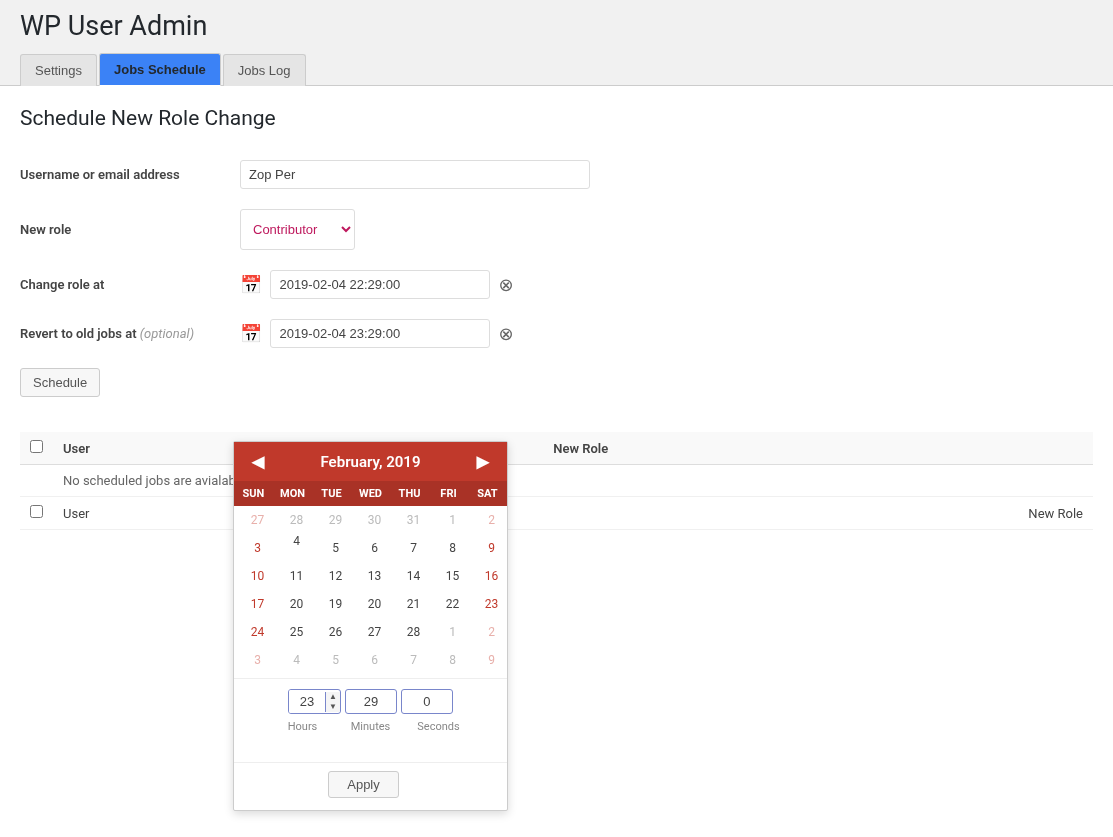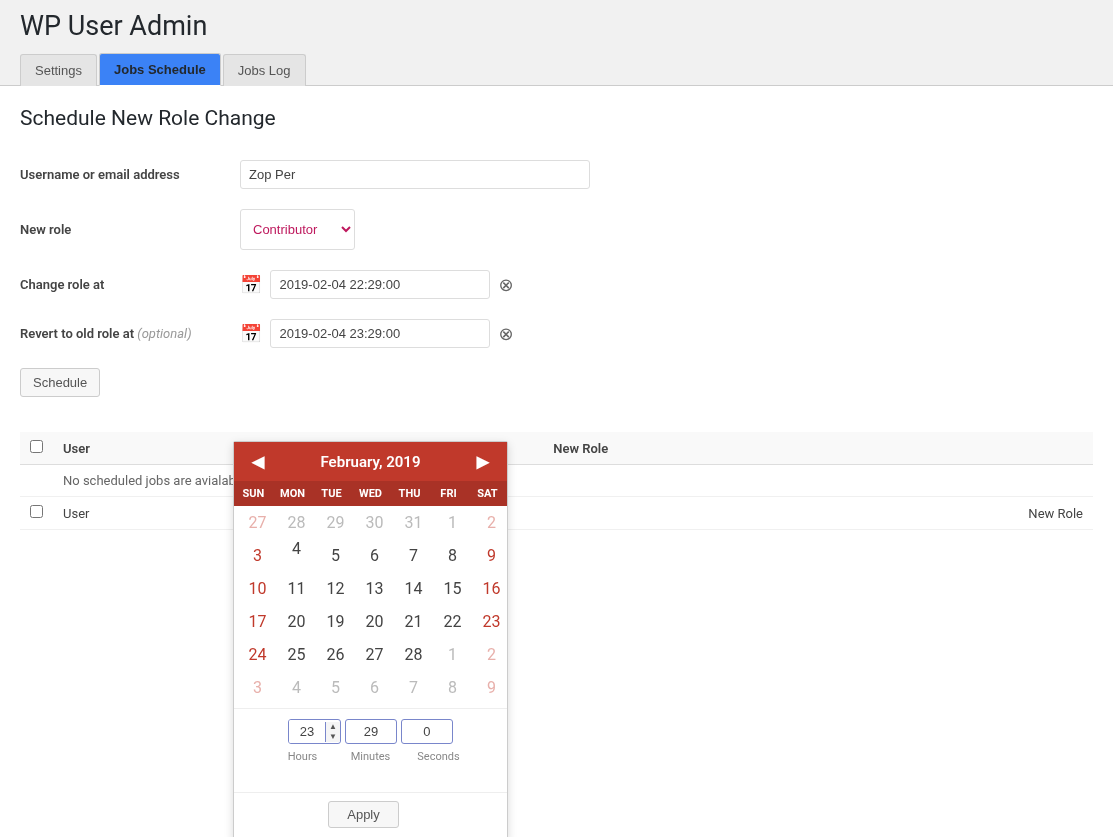--- a/index.html
+++ b/index.html
@@ -124,21 +124,21 @@
     .cal-month-label { font-size: 15px; font-weight: 600; }
 
     .cal-grid { padding: 0; }
     .cal-days-header { display: grid; grid-template-columns: repeat(7, 1fr); background: #a93226; }
     .cal-day-name { text-align: center; padding: 6px 0; font-size: 11px; font-weight: 700; color: #fff; }
 
     .cal-weeks { display: grid; grid-template-columns: repeat(7, 1fr); }
     .cal-cell {
       text-align: center;
       padding: 7px 0;
-      font-size: 16px;
+      font-size: 12px;
       cursor: pointer;
       color: #444;
       margin-left: 8px;
     }
     .cal-cell.other-month { color: #bbb; }
     .cal-cell.weekend { color: #c0392b; }
     .cal-cell.other-month.weekend { color: #e8b0ab; }
 
     .cal-time-row {
       display: flex;
@@ -265,21 +265,21 @@
         <td>
           <div class="datetime-row">
             <span class="calendar-icon">📅</span>
             <input class="datetime-input" type="text" value="2019-02-04 22:29:00" style="">
             <button class="clear-btn">⊗</button>
           </div>
         </td>
       </tr>
       <tr>
         <td>
-          <span>Revert to old role at</span>
+          <span>Revert to old jobs at</span>
           <span class="optional-label">(optional)</span>
         </td>
         <td>
           <div class="datetime-row">
             <span class="calendar-icon">📅</span>
             <input class="datetime-input" type="text" value="2019-02-04 23:29:00" style="">
             <button class="clear-btn">⊗</button>
           </div>
         </td>
       </tr>

